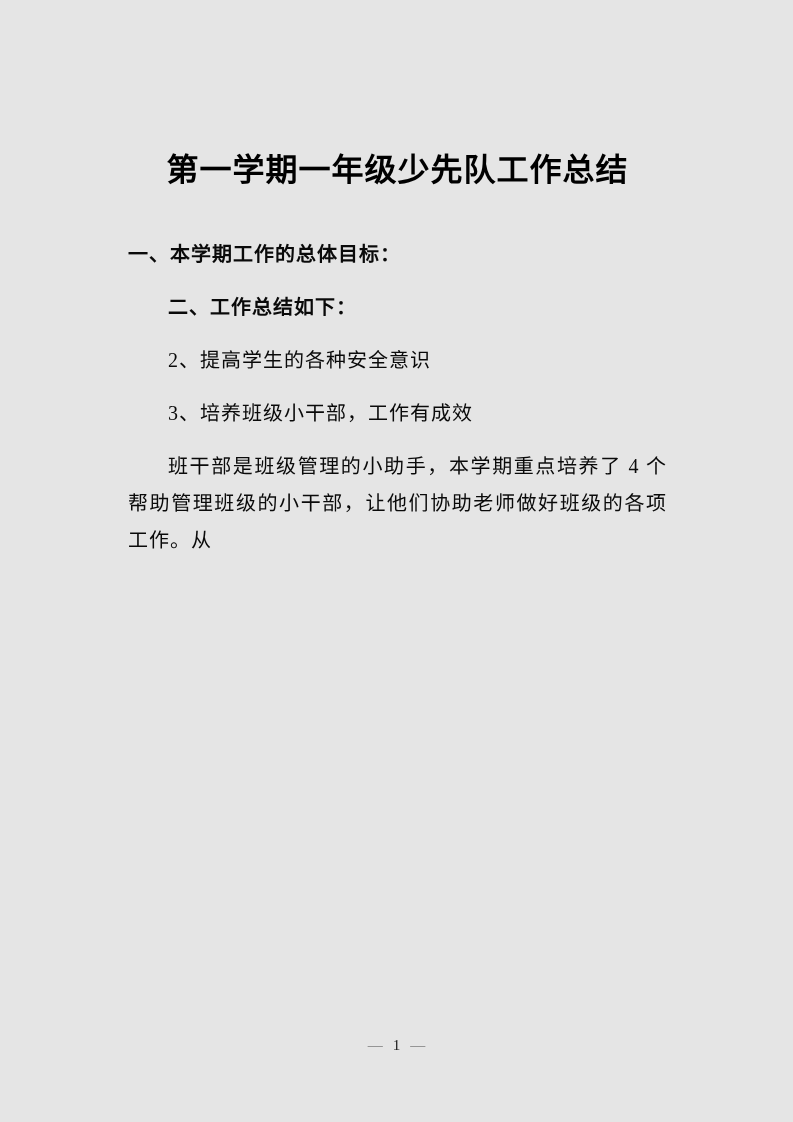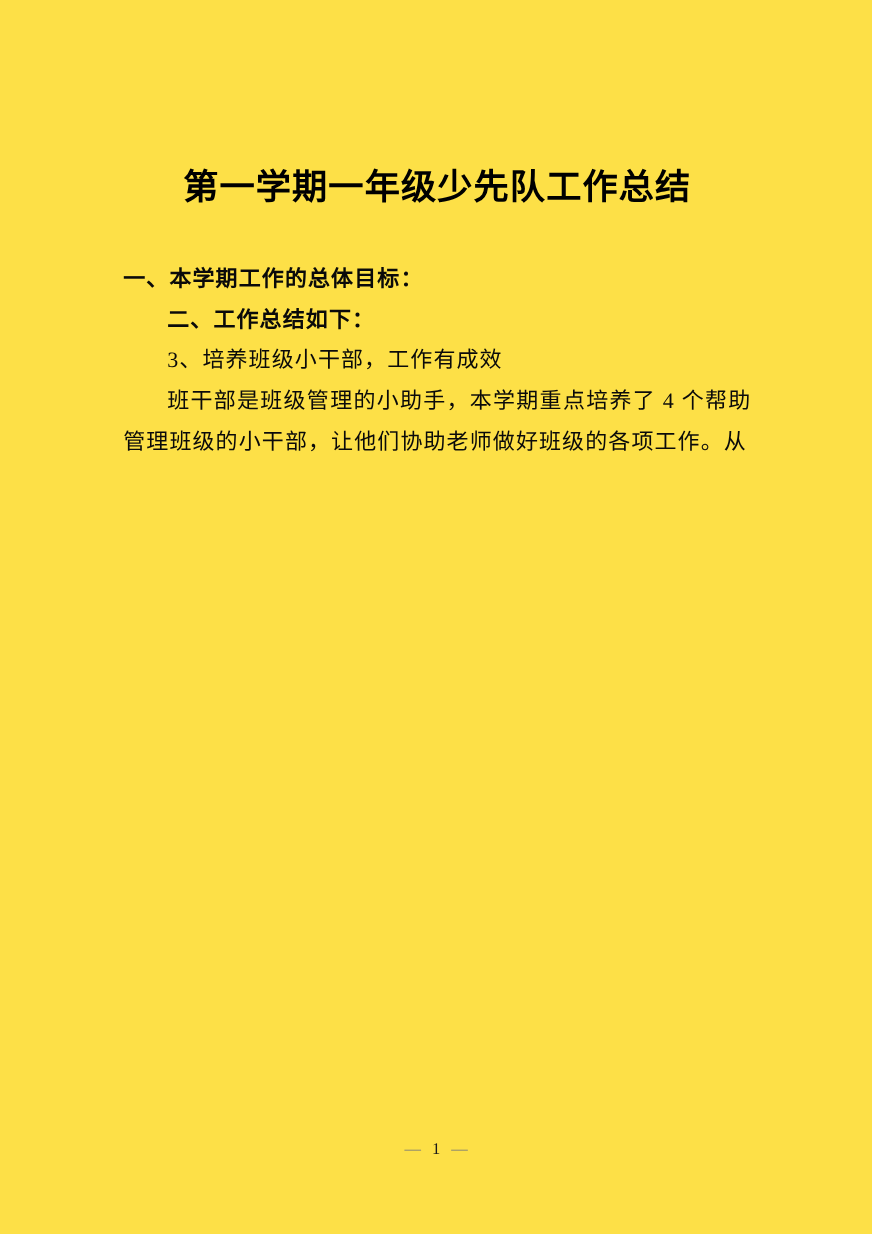--- a/index.html
+++ b/index.html
@@ -5,42 +5,42 @@
   html, body {
     margin: 0;
     padding: 0;
     background: #ffffff;
   }
   .page {
     position: relative;
     width: 793px;
     height: 1122px;
     margin: 0 auto;
-    background: #fde047;
+    background: #e5e5e5;
     box-sizing: border-box;
     padding: 148px 110px 0 112px;
     overflow: hidden;
     font-family: "Liberation Serif", "DejaVu Serif", serif;
     color: #000000;
   }
   .doc-title {
     font-family: "Liberation Sans", "DejaVu Sans", sans-serif;
     font-size: 32px;
     font-weight: 700;
     line-height: 44px;
     letter-spacing: 1px;
     text-align: center;
     margin: 0 0 44px 0;
     color: #000000;
   }
   .para {
     font-size: 20px;
     line-height: 37px;
     letter-spacing: 1px;
-    margin: 0;
+    margin: 16px;
     color: #0a0a0a;
   }
   
   .para.head {
     font-family: "Liberation Sans", "DejaVu Sans", sans-serif;
     font-weight: 700;
     text-indent: 0;
   }
   
   .para.head-indent {
@@ -84,20 +84,21 @@
 
   <h1 class="doc-title">第一学期一年级少先队工作总结</h1>
 
   <p class="para head">一、本学期工作的总体目标：</p>
 
 
   <p class="para head-indent">二、工作总结如下：</p>
 
 
 
+  <p class="para sub">2、提高学生的各种安全意识</p>
 
 
   <p class="para sub">3、培养班级小干部，工作有成效</p>
 
   <p class="para body-text">班干部是班级管理的小助手，本学期重点培养了 4 个帮助管理班级的小干部，让他们协助老师做好班级的各项工作。从</p>
 
   <div class="page-footer">
     <span class="dash">—</span><span class="num">1</span><span class="dash">—</span>
   </div>
 

